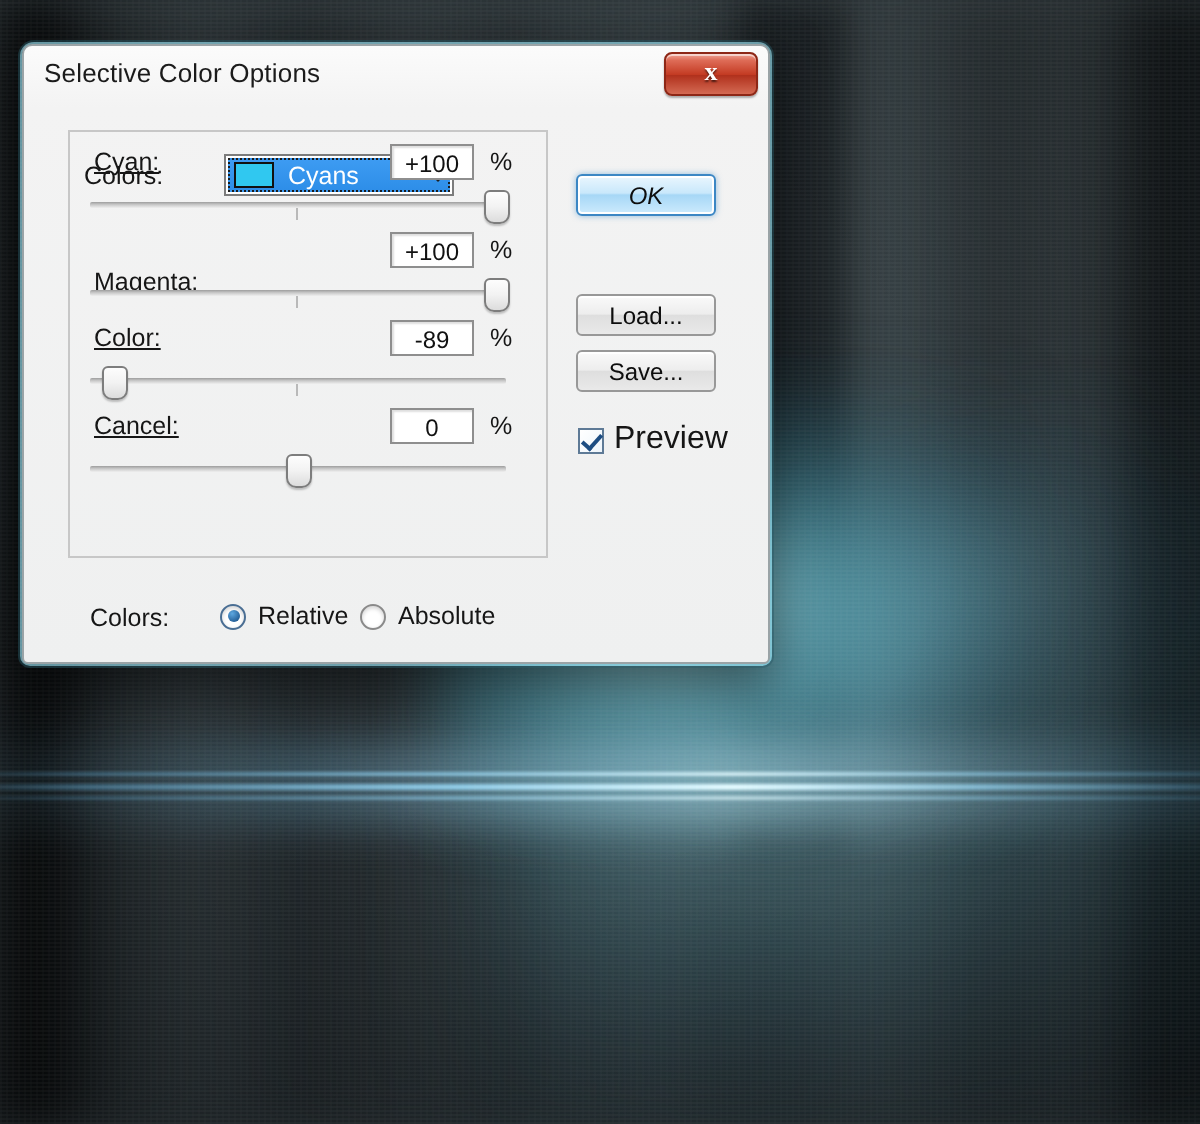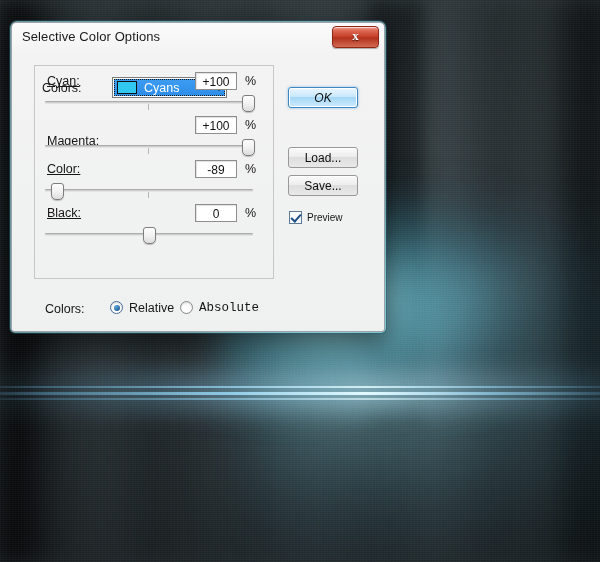--- a/index.html
+++ b/index.html
@@ -206,25 +206,25 @@
   .chk-row{position:absolute;left:277px;top:188px;display:flex;align-items:center;cursor:pointer;}
   .chk{
     width:13px;height:13px;background:#fff;border:1px solid #5e7a96;box-sizing:border-box;
     position:relative;flex:none;
     background-image:linear-gradient(135deg,#fff 0%,#eef5fb 100%);
   }
   .chk:after{
     content:"";position:absolute;left:3px;top:0px;width:4px;height:8px;
     border:solid #1d4d82;border-width:0 2px 2px 0;transform:rotate(42deg);
   }
-  .chk-lbl{margin-left:5px;font-size:10px;color:#161616;}
+  .chk-lbl{margin-left:5px;font-size:16px;color:#161616;}
 
   
   .method-lbl{position:absolute;left:33px;top:279px;font-size:12.5px;color:#161616;}
-  .radio-grp{position:absolute;top:278px;display:flex;cursor:pointer;}
+  .radio-grp{position:absolute;top:278px;display:flex;align-items:center;cursor:pointer;}
   .radio{
     width:13px;height:13px;border-radius:50%;background:#fff;
     border:1px solid #8a8a8a;box-sizing:border-box;position:relative;flex:none;
     box-shadow:inset 0 1px 2px rgba(0,0,0,.18);
   }
   .radio.on{border-color:#4a6e93;}
   .radio.on:after{
     content:"";position:absolute;left:2.5px;top:2.5px;width:6px;height:6px;border-radius:50%;
     background:radial-gradient(circle at 35% 30%,#5da7e0,#11467e);
   }
@@ -300,21 +300,21 @@
         <span class="numbox" style="left:160px;top:0;">-89</span>
         <span class="pct" style="left:210px;top:2px;">%</span>
         <div class="slider" style="left:10px;top:24px;width:208px;">
           <div class="track"></div>
           <div class="tick" style="left:103px;"></div>
           <div class="thumb" style="left:6px;"></div>
         </div>
       </div>
 
       <div class="row" style="top:138px;">
-        <span class="lbl" style="left:12px;top:2px;">Black:</span>
+        <span class="lbl" style="left:12px;top:2px;">Cancel:</span>
         <span class="numbox" style="left:160px;top:0;">0</span>
         <span class="pct" style="left:210px;top:2px;">%</span>
         <div class="slider" style="left:10px;top:24px;width:208px;">
           <div class="track"></div>
           <div class="tick" style="left:103px;"></div>
           <div class="thumb" style="left:98px;"></div>
         </div>
       </div>
 
     </div>
@@ -326,19 +326,19 @@
     <div class="chk-row">
       <span class="chk"></span>
       <span class="chk-lbl">Preview</span>
     </div>
 
     <div class="method-lbl">Colors:</div>
     <div class="radio-grp" style="left:98px;">
       <span class="radio on"></span>
       <span class="radio-lbl">Relative</span>
     </div>
-    <div class="radio-grp" style="left:168px;font-family:Liberation Mono, monospace;">
+    <div class="radio-grp" style="left:168px;">
       <span class="radio"></span>
       <span class="radio-lbl">Absolute</span>
     </div>
 
   </div>
 </div>
 
 </body></html>

